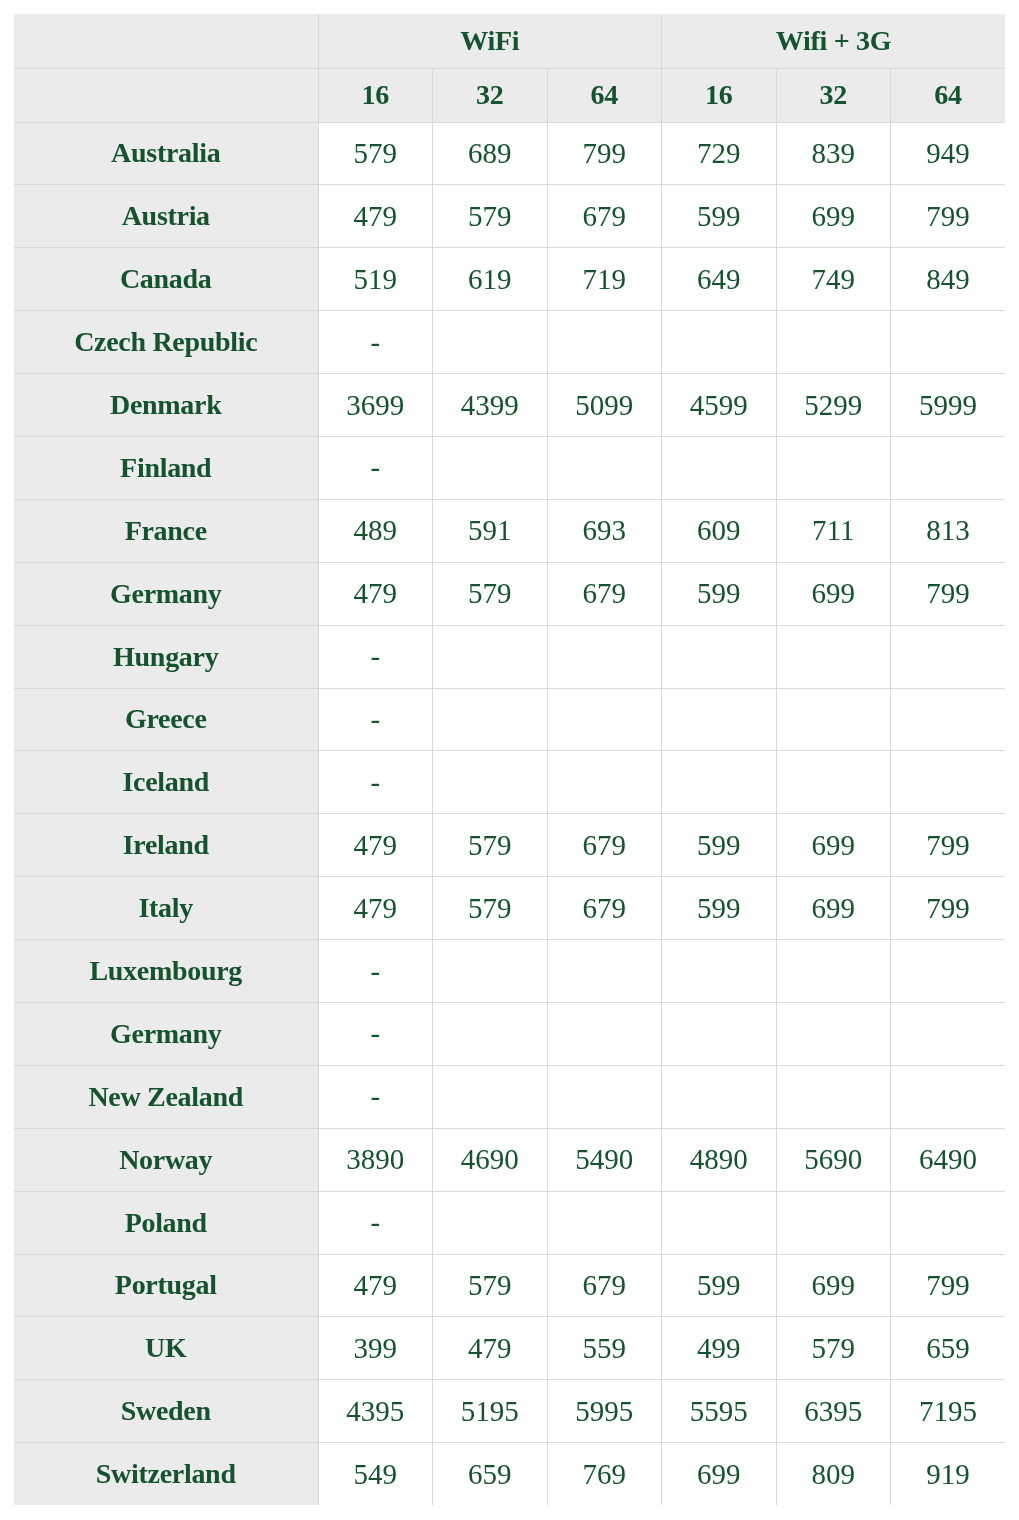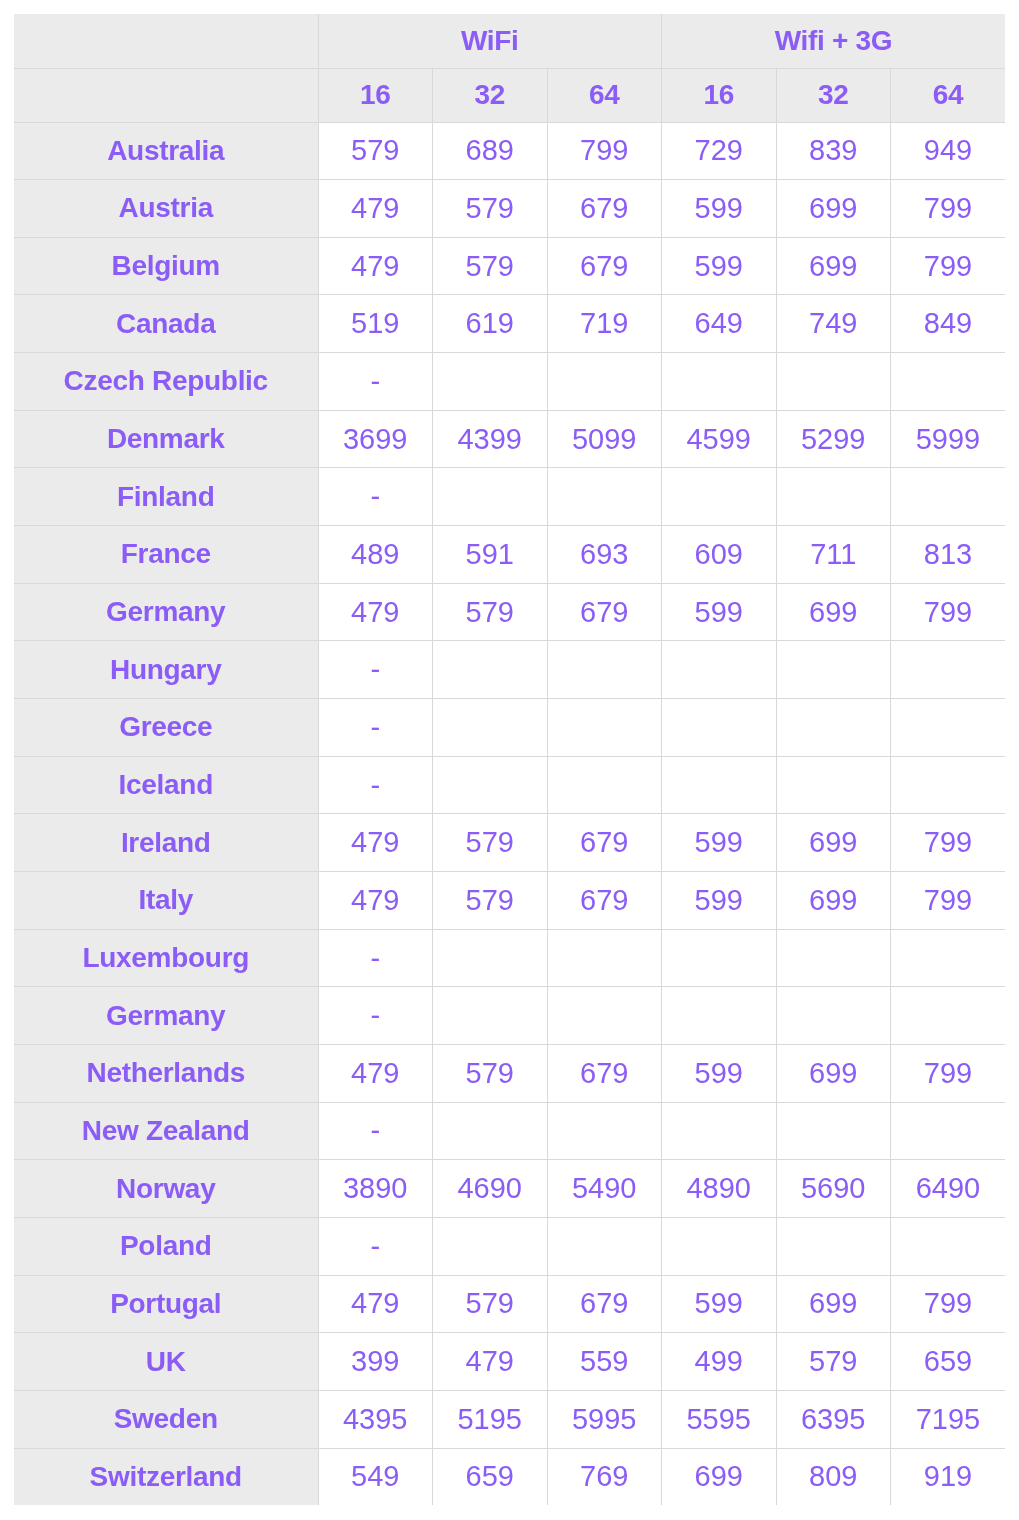--- a/index.html
+++ b/index.html
@@ -10,22 +10,22 @@
     height: 1520px;
     overflow: hidden;
   }
   table.price-table {
     border-collapse: collapse;
     border: hidden; 
     table-layout: fixed;
     width: 991px;
     height: 1491px;
     margin: 14px;
-    font-family: Liberation Sans, sans-serif;
-    color: #8b5cf6;
+    font-family: Liberation Serif, serif;
+    color: #14532d;
   }
   col.country-col { width: 304px; }
   th, td {
     border: 1px solid #d9d9d9;
     text-align: center;
     vertical-align: middle;
     padding: 0;
     overflow: hidden;
     white-space: nowrap;
   }
@@ -90,29 +90,20 @@
       <tr>
         <th>Austria</th>
         <td>479</td>
         <td>579</td>
         <td>679</td>
         <td>599</td>
         <td>699</td>
         <td>799</td>
       </tr>
       <tr>
-        <th>Belgium</th>
-        <td>479</td>
-        <td>579</td>
-        <td>679</td>
-        <td>599</td>
-        <td>699</td>
-        <td>799</td>
-      </tr>
-      <tr>
         <th>Canada</th>
         <td>519</td>
         <td>619</td>
         <td>719</td>
         <td>649</td>
         <td>749</td>
         <td>849</td>
       </tr>
       <tr>
         <th>Czech Republic</th>
@@ -216,29 +207,20 @@
       <tr>
         <th>Germany</th>
         <td>-</td>
         <td></td>
         <td></td>
         <td></td>
         <td></td>
         <td></td>
       </tr>
       <tr>
-        <th>Netherlands</th>
-        <td>479</td>
-        <td>579</td>
-        <td>679</td>
-        <td>599</td>
-        <td>699</td>
-        <td>799</td>
-      </tr>
-      <tr>
         <th>New Zealand</th>
         <td>-</td>
         <td></td>
         <td></td>
         <td></td>
         <td></td>
         <td></td>
       </tr>
       <tr>
         <th>Norway</th>

